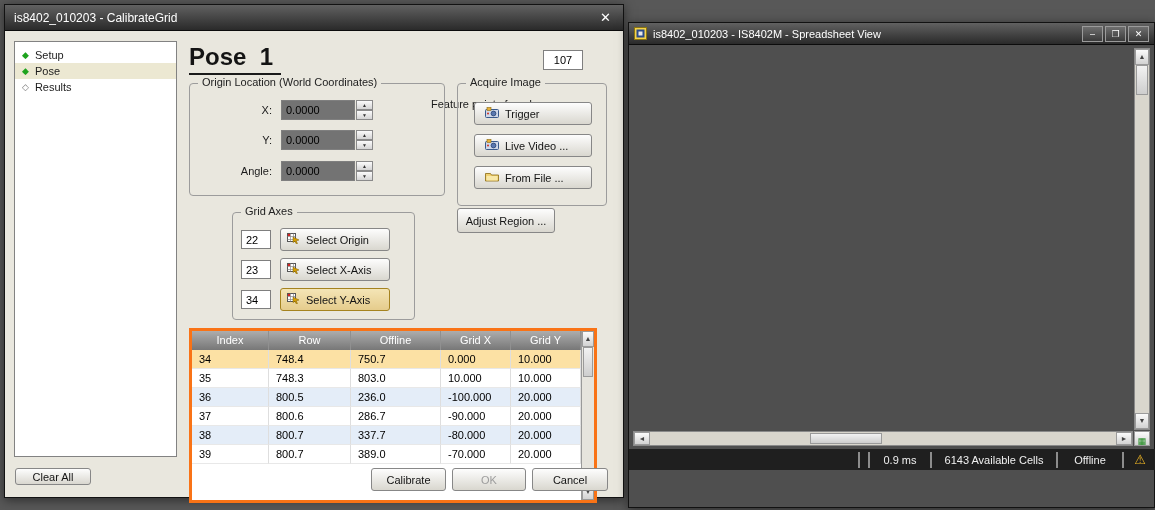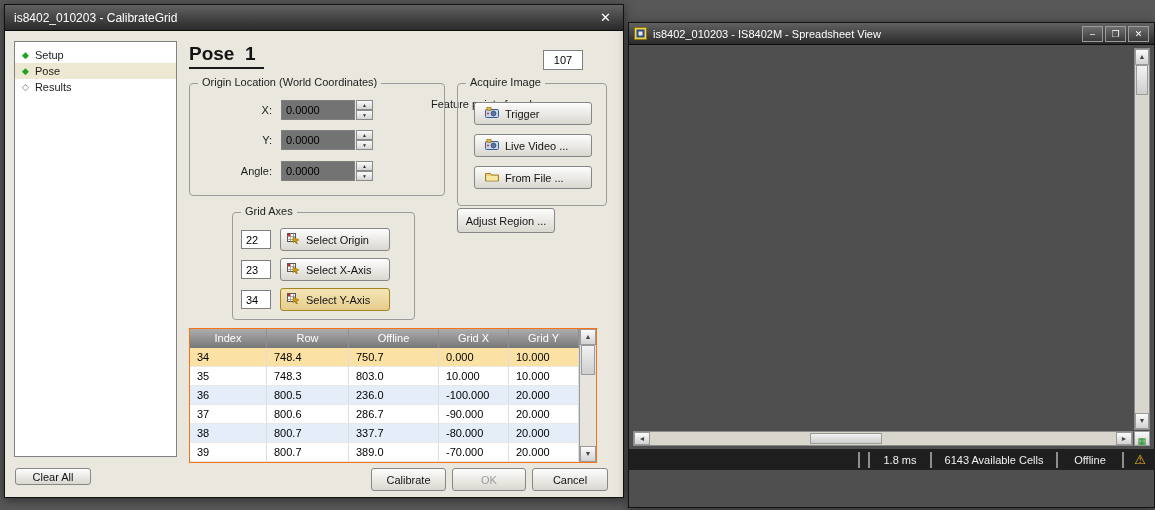--- a/index.html
+++ b/index.html
@@ -17,21 +17,21 @@
   #calib .body { position:absolute; top:26px; left:0; right:0; bottom:0; }
 
   .tree { position:absolute; left:9px; top:10px; width:163px; height:416px; background:#fff;
           border:1px solid #828282; padding-top:5px; }
   .tree-item { display:flex; align-items:center; gap:6px; padding:2px 7px; font-size:11px; color:#1c1c1c; cursor:default; }
   .tree-item.selected { background:#ece8d2; }
   .dia { font-size:9px; line-height:9px; }
   .dia.filled { color:#1ea31e; }
   .dia.hollow { color:#777; }
 
-  .pose-heading { position:absolute; left:184px; top:12px; font-size:19px; font-weight:bold; color:#141414;
+  .pose-heading { position:absolute; left:184px; top:12px; font-size:24px; font-weight:bold; color:#141414;
                   border-bottom:2px solid #1a1a1a; padding:0 8px 2px 0; white-space:pre; }
   .fp-label { position:absolute; left:372px; top:23px; width:158px; text-align:right; font-size:11px; color:#1c1c1c;margin-top:44px; }
   .fp-value { position:absolute; left:538px; top:19px; width:40px; height:20px; background:#fff;
               border:1px solid #7f7f7f; font-size:11px; line-height:18px; text-align:center; }
 
   .group { position:absolute; border:1px solid #9c9c9c; border-radius:4px; }
   .legend { position:absolute; top:-8px; left:8px; background:#e9e7de; padding:0 4px; font-size:11px; color:#222; white-space:nowrap; }
 
   .g-origin { left:184px; top:52px; width:256px; height:113px; }
   .f-row { position:absolute; left:10px; display:flex; align-items:center; }
@@ -51,22 +51,22 @@
 
   .g-axes { left:184px; top:181px; width:183px; height:108px;margin-left:43px; }
   .ax-row { position:absolute; left:8px; display:flex; align-items:center; gap:9px;border-radius:9px; }
   .x0{top:15px} .x1{top:45px} .x2{top:75px}
   .axis-input { width:30px; height:19px; border:1px solid #7f7f7f; font:11px "Liberation Sans",sans-serif; padding:1px 4px; background:#fff; }
   .sel { width:110px; height:23px; justify-content:flex-start; padding-left:6px; }
   .sel.pressed { background:linear-gradient(#f4e5b6,#e5cc8c); border-color:#a5831f; }
 
   .adjust { position:absolute; left:452px; top:177px; width:98px; height:25px; }
 
-  .grid-table { position:absolute; left:184px; top:297px; width:408px; height:135px; display:flex;
-                background:#fff; border:1px solid #f97316; }
+  .grid-table { position:absolute; left:184px; top:297px; width:408px; height:175px; display:flex;
+                background:#fff; border:3px solid #f97316; }
   .tbl { width:389px; }
   .thead { display:flex; height:19px; background:linear-gradient(#adadad,#777); }
   .th { font-size:11px; line-height:19px; color:#fff; text-align:center; border-right:1px solid #909090; }
   .c0{width:77px} .c1{width:82px} .c2{width:90px} .c3{width:70px} .c4{width:70px}
   .trow { display:flex; height:19px; background:#fff; cursor:default; }
   .tbody .trow:nth-child(3), .tbody .trow:nth-child(5) { background:#e4edf8; }
   .tbody .trow.selected { background:#fce1a4; }
   .td { font-size:11px; line-height:18px; padding-left:7px; border-right:1px solid #dedede; border-bottom:1px solid #e8e8e8; }
 
   .sb-v { width:17px; background:#e6e4dd; border-left:1px solid #9a9a9a; display:flex; flex-direction:column; }
@@ -352,21 +352,21 @@
       <button class="sb-btn-h">►</button>
     </div>
 
     <button class="corner-btn">
       <span class="grid-glyph">▦</span>
     </button>
 
     <footer class="statusbar">
       <span class="sb-space"></span>
       <span class="seg seg-empty"></span>
-      <span class="seg seg-time">1.8 ms</span>
+      <span class="seg seg-time">0.9 ms</span>
       <span class="seg seg-cells">6143 Available Cells</span>
       <span class="seg seg-conn">Offline</span>
       <span class="seg seg-warn">
         <span class="warn">⚠</span>
       </span>
     </footer>
   </section>
 
 </div>
 

